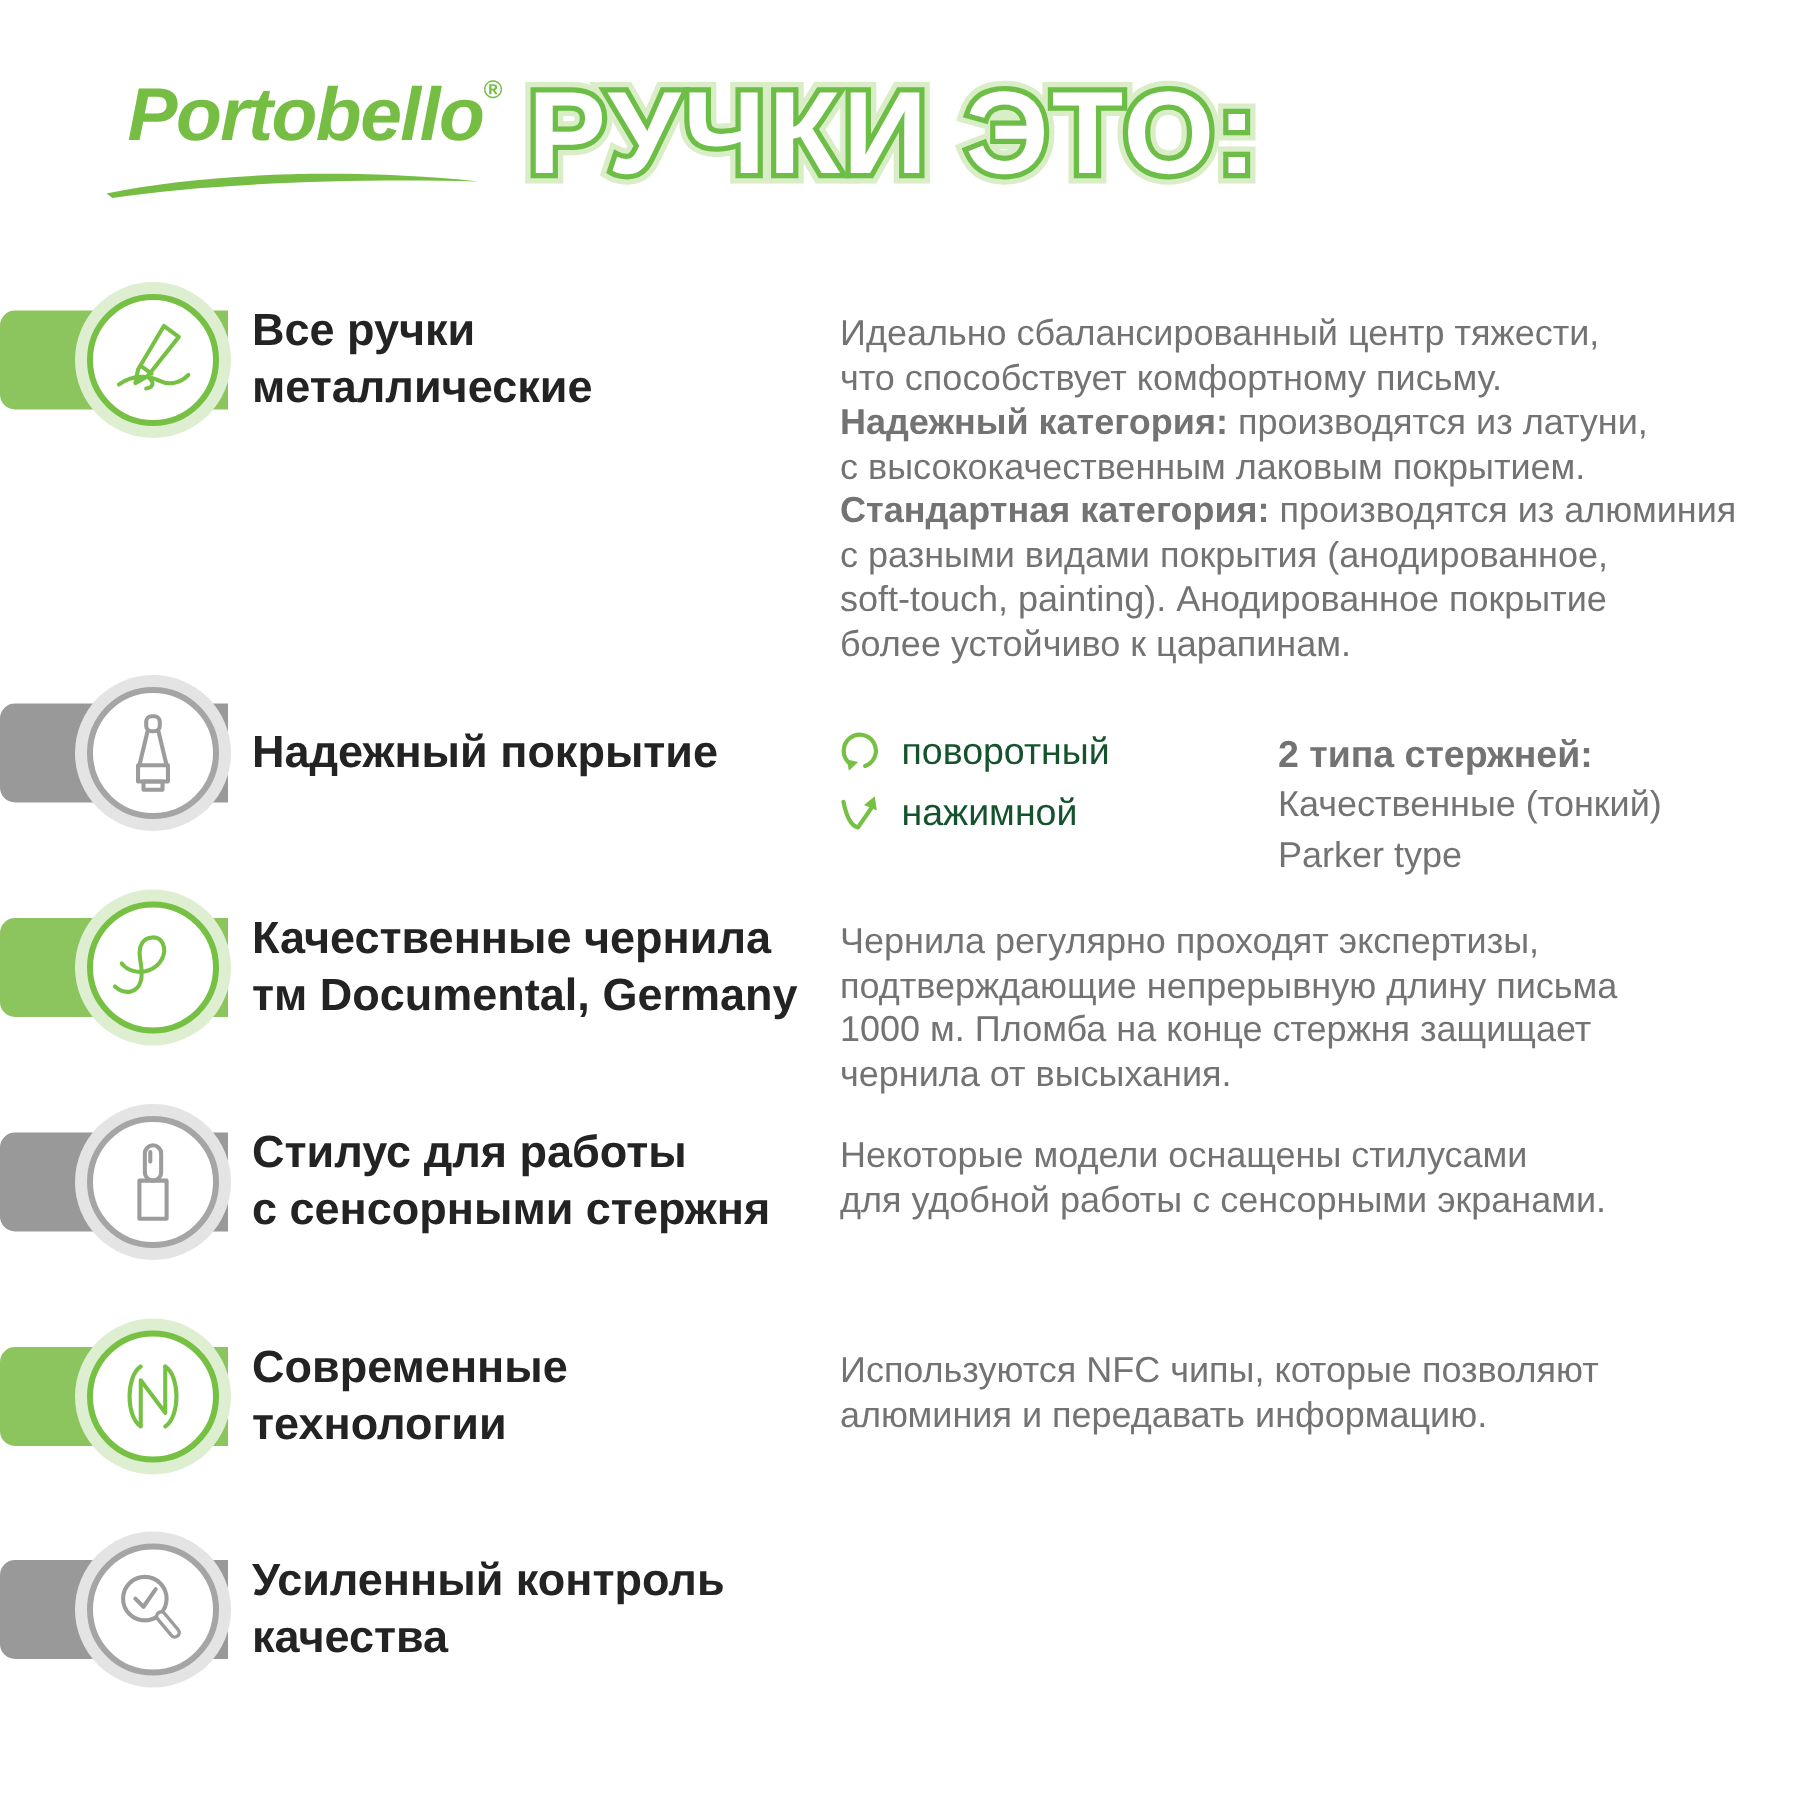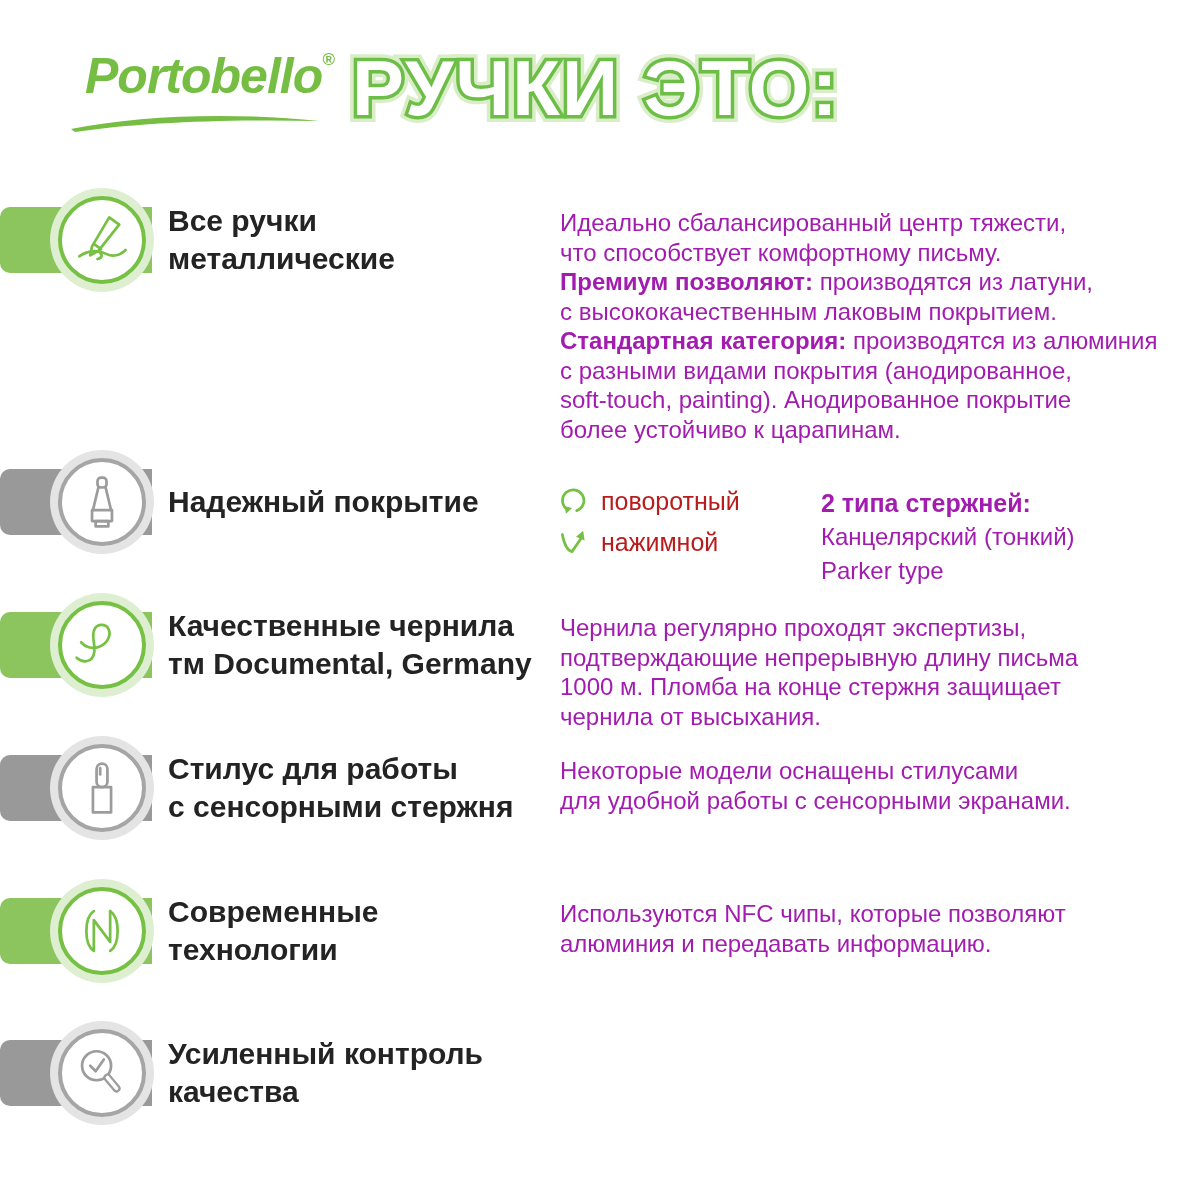--- a/index.html
+++ b/index.html
@@ -28,28 +28,28 @@
   .row.green .halo{background:#DDEFD0;}
   .row.green .disc{border-color:#76C043;}
   .row.green .disc svg{stroke:#76C043;}
   .row.gray .bar{background:#999999;}
   .row.gray .halo{background:#E4E4E4;}
   .row.gray .disc{border-color:#A5A5A5;}
   .row.gray .disc svg{stroke:#9C9C9C;}
   .disc svg .wh{stroke:#ffffff;}
   .title{position:absolute;left:168px;top:0;height:108px;display:flex;align-items:center;
     font-size:30px;line-height:38px;font-weight:bold;color:#232323;white-space:pre-line;}
-  .desc{position:absolute;left:560px;top:22px;width:625px;font-size:24px;line-height:29.5px;color:#a21caf;white-space:pre-line;}
+  .desc{position:absolute;left:560px;top:22px;width:625px;font-size:24px;line-height:29.5px;color:#737373;white-space:pre-line;}
   .desc .b{font-weight:bold;}
   
   .mech{position:absolute;left:558px;top:38px;display:flex;flex-direction:column;gap:11px;}
-  .mech-item{display:flex;align-items:center;gap:13px;font-size:25px;color:#b91c1c;}
+  .mech-item{display:flex;align-items:center;gap:13px;font-size:25px;color:#14532d;}
   .mech-item svg{fill:none;stroke:#76C043;stroke-width:2.6;stroke-linecap:round;stroke-linejoin:round;}
   .mech-item svg .fillhead{fill:#76C043;stroke:none;}
-  .refills{position:absolute;left:821px;top:38px;font-size:24px;line-height:34px;color:#a21caf;}
+  .refills{position:absolute;left:852px;top:38px;font-size:24px;line-height:34px;color:#737373;}
   .refills .rh{font-weight:bold;font-size:25px;}
   .refills .rl{white-space:pre-line;}
 </style>
 </head>
 <body>
 
 <div class="logo">
   <span class="logo-text">Portobello</span><span class="logo-reg">®</span>
   <div class="logo-swoosh">
     <svg width="252" height="22" viewBox="0 0 252 22">
@@ -72,21 +72,21 @@
       <path d="M40,7 L51,15 L28,44 L19,49 L21,39 Z"></path>
       <path d="M24,37 L31,42"></path>
       <path d="M7,50 C18,42 30,44 36,47 C44,51 52,49 58,43"></path>
       <path d="M28,44 C33,48 33,52 27,53"></path>
     </svg>
   </div>
   <div class="title">Все ручки
 металлические</div>
   <div class="desc"><span class="n">Идеально сбалансированный центр тяжести,
 что способствует комфортному письму.
-</span><span class="b">Премиум позволяют:</span><span class="n"> производятся из латуни,
+</span><span class="b">Надежный категория:</span><span class="n"> производятся из латуни,
 с высококачественным лаковым покрытием.
 </span><span class="b">Стандартная категория:</span><span class="n"> производятся из алюминия
 с разными видами покрытия (анодированное,
 soft-touch, painting). Анодированное покрытие
 более устойчиво к царапинам.</span></div>
 </div>
 
 <div class="row gray" style="top:448px">
   <div class="bar"></div>
   <div class="halo"></div>
@@ -110,21 +110,21 @@
     <div class="mech-item">
       <svg width="30" height="30" viewBox="0 0 28 28">
         <path d="M4,7 C6,17 9,22 13,23 L22,10"></path>
         <path class="fillhead" d="M23.5,3.5 L24.8,12.5 L16.8,9 Z"></path>
       </svg>
       <span>нажимной</span>
     </div>
   </div>
   <div class="refills">
     <div class="rh">2 типа стержней:</div>
-    <div class="rl">Канцелярский (тонкий)
+    <div class="rl">Качественные (тонкий)
 Parker type</div>
   </div>
 </div>
 
 <div class="row green" style="top:591px">
   <div class="bar"></div>
   <div class="halo"></div>
   <div class="disc">
     <svg width="58" height="58" viewBox="0 0 64 64">
       <path d="M4,46 C12,53 21,50 23,42 C26,32 19,22 24,14 C27,9 36,8 39,14 C43,22 37,31 29,34 C21,37 13,34 9,29"></path>

